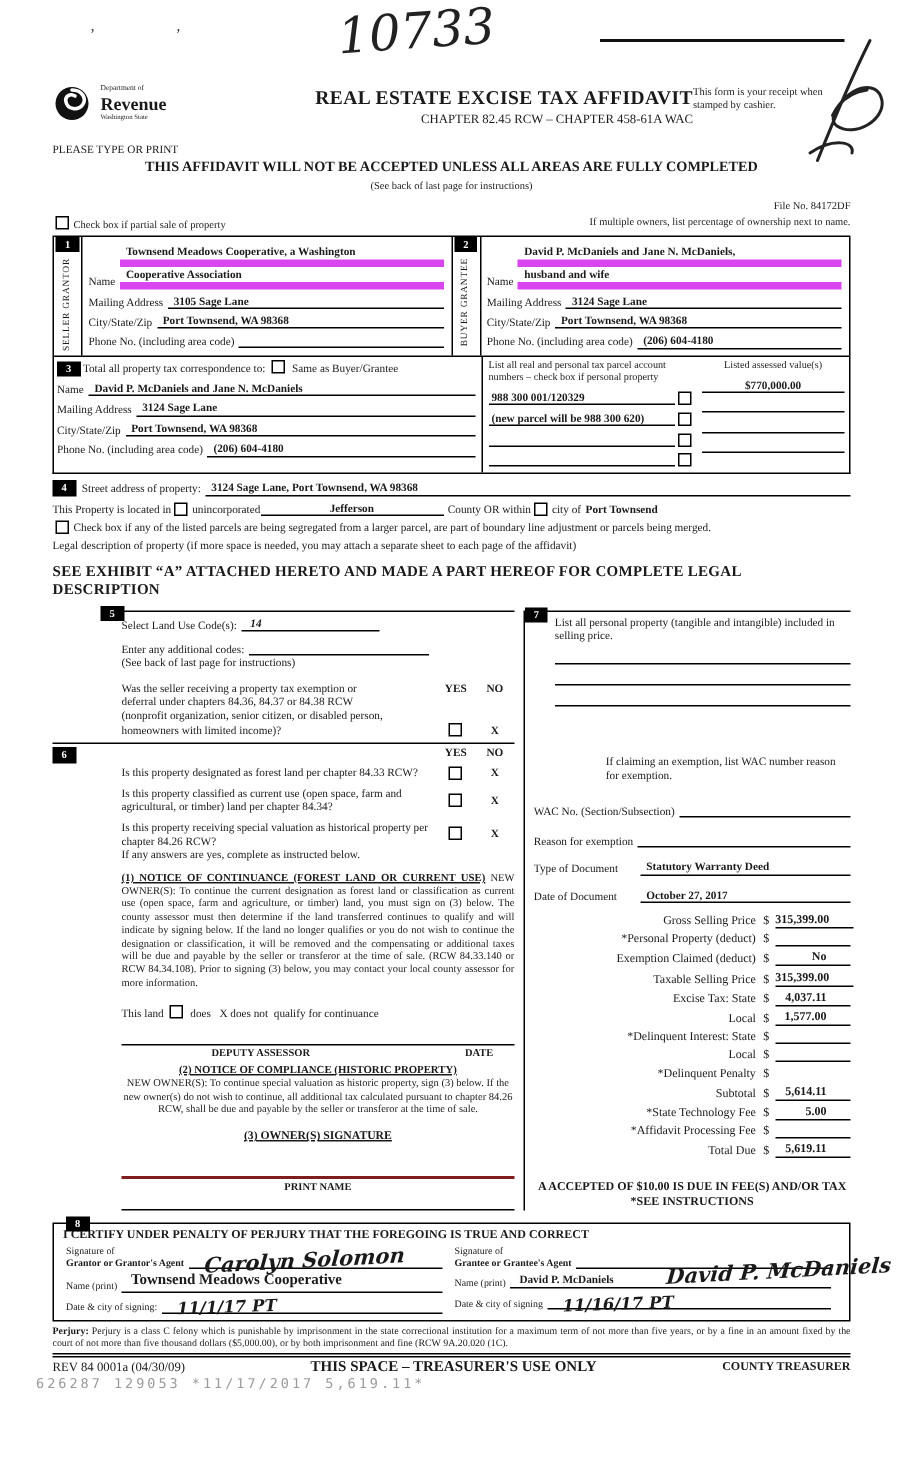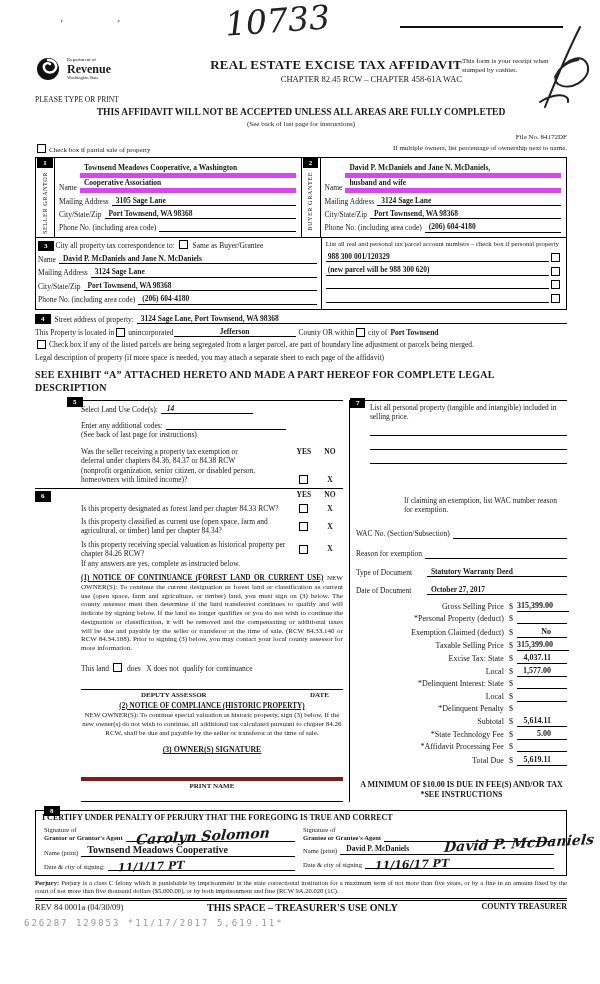--- a/index.html
+++ b/index.html
@@ -70,21 +70,21 @@
   .q{display:flex;margin-top:4px;}
   .qt{flex:1;padding-right:4px;}
   .ycol,.ncol{width:26px;flex:none;display:flex;flex-direction:column;justify-content:space-between;align-items:center;font-weight:bold;}
   .yn{font-weight:bold;}
   .s6rule{border-top:1.5px solid #000;margin-top:4px;position:relative;}
   .s6num{position:absolute;left:0;top:2px;}
   .para{margin-left:46px;margin-top:6px;text-align:justify;font-size:7px;}
   .ptitle{font-weight:bold;font-size:7.2px;text-decoration:underline;}
   .dep{margin-left:46px;margin-top:16px;border-top:1px solid #000;display:flex;justify-content:space-between;padding:1px 14px 0 60px;font-weight:bold;font-size:7px;}
   .ctr{margin-left:46px;text-align:center;font-size:7px;}
-  .pn{border-top:4px solid #7f1d1d;margin-top:22px;padding-top:1px;font-weight:bold;}
+  .pn{border-top:2px solid #7f1d1d;margin-top:22px;padding-top:1px;font-weight:bold;}
   .pn2{border-top:1px solid #000;margin-top:10px;}
   
   .s7box{border-top:1px solid #000;position:relative;padding:2px 0 0 14px;}
   .s7num{position:absolute;left:-20px;top:-3px;}
   .blank{border-bottom:1px solid #000;height:13px;}
   .money{margin-top:6px;}
   .mrow{display:flex;align-items:flex-end;margin-top:2.2px;}
   .mlab{width:148px;flex:none;text-align:right;font-size:8px;padding-right:5px;white-space:nowrap;}
   .mdol{width:8px;flex:none;font-size:8px;}
   .mval{flex:1;border-bottom:1px solid #000;text-align:right;font-weight:bold;font-size:8px;padding-right:16px;min-height:9px;}
@@ -209,21 +209,21 @@
               <span class="lbl">Phone No. (including area code)</span>
               <span class="fill">(206) 604-4180</span>
             </div>
         </div>
       </div>
     </div>
 
     <div class="s3">
       <div class="s3l">
         <div><span class="numbox">3</span>
-          <span>City all property tax correspondence to:</span>
+          <span>Total all property tax correspondence to:</span>
           <span class="cb"></span>
           <span>Same as Buyer/Grantee</span>
         </div>
         <div class="row">
             <span class="lbl">Name</span>
             <span class="fill">David P. McDaniels and Jane N. McDaniels</span>
           </div>
         <div class="row">
             <span class="lbl">Mailing Address</span>
             <span class="fill">3124 Sage Lane</span>
@@ -249,20 +249,27 @@
               <span class="cb"></span>
             </div>
           <div class="parrow">
               <span class="parval"></span>
               <span class="cb"></span>
             </div>
           <div class="parrow">
               <span class="parval"></span>
               <span class="cb"></span>
             </div>
+        </div>
+        <div class="asscol">
+          <div class="sm c">Listed assessed value(s)</div>
+          <div class="assline">$770,000.00</div>
+          <div class="assline"></div>
+          <div class="assline"></div>
+          <div class="assline"></div>
         </div>
       </div>
     </div>
 
     <div class="s4">
       <div class="row" style="margin-top:0;">
         <span class="numbox">4</span>
         <span class="lbl" style="padding-left:4px;">Street address of property:</span>
         <span class="fill">3124 Sage Lane, Port Townsend, WA  98368</span>
       </div>
@@ -475,21 +482,21 @@
               <span class="mval"></span>
             </div>
           <div class="mrow">
               <span class="mlab">Total Due</span>
               <span class="mdol">$</span>
               <span class="mval">5,619.11</span>
             </div>
         </div>
 
         <div class="minimum">
-          <div>A MINIMUM OF $10.00 IS DUE IN FEE(S) AND/OR TAX</div>
+          <div>A ACCEPTED OF $10.00 IS DUE IN FEE(S) AND/OR TAX</div>
           <div>*SEE INSTRUCTIONS</div>
         </div>
       </div>
     </div>
 
     <div class="s8box">
       <span class="numbox s8num">8</span>
       <div class="certify">I CERTIFY UNDER PENALTY OF PERJURY THAT THE FOREGOING IS TRUE AND CORRECT</div>
       <div class="s8cols">
         <div class="s8half">

